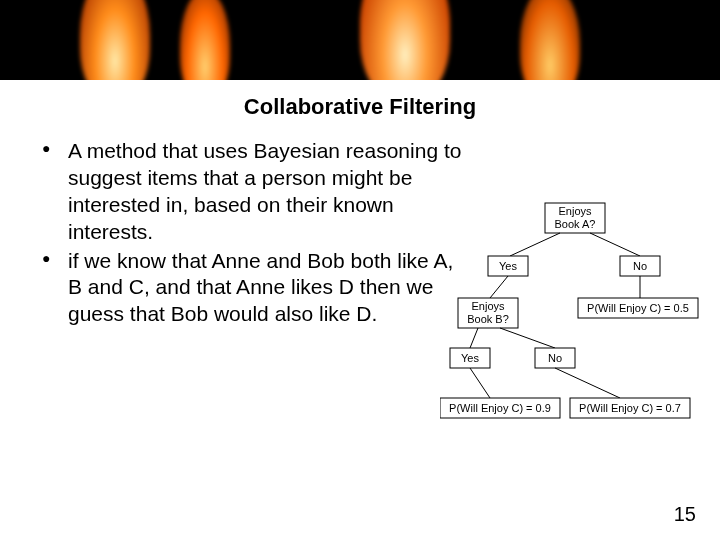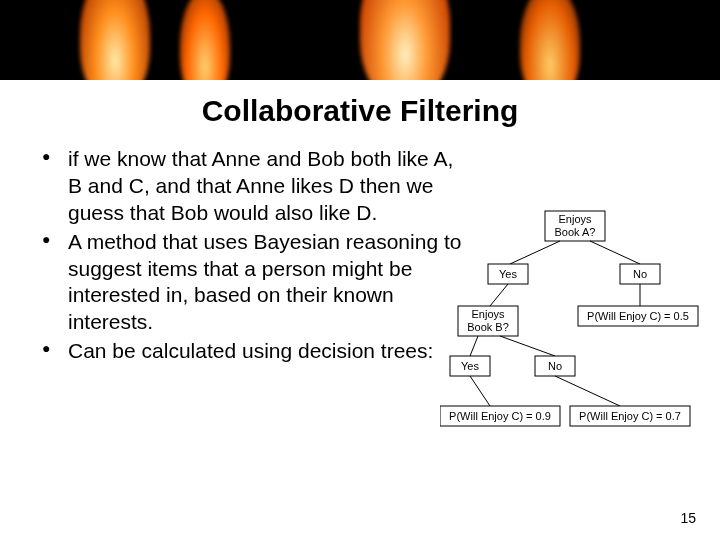--- a/index.html
+++ b/index.html
@@ -26,21 +26,21 @@
     filter: blur(2px);
   }
   .f1 { left: 80px;  width: 70px; height: 130px; background: radial-gradient(ellipse at 50% 70%, #ffe9a8 0%, #ff8c1a 40%, #b33c00 80%, #000 100%); }
   .f2 { left: 180px; width: 50px; height: 110px; background: radial-gradient(ellipse at 50% 70%, #ffd070 0%, #ff6600 50%, #7a2600 90%, #000 100%); }
   .f3 { left: 360px; width: 90px; height: 150px; background: radial-gradient(ellipse at 50% 70%, #fff0c0 0%, #ff9933 35%, #cc4400 75%, #000 100%); }
   .f4 { left: 520px; width: 60px; height: 115px; background: radial-gradient(ellipse at 50% 70%, #ffcc66 0%, #e65c00 55%, #4d1a00 95%, #000 100%); }
 
   .title {
     font-family: Arial, Helvetica, sans-serif;
     font-weight: bold;
-    font-size: 30px;
+    font-size: 22px;
     text-align: center;
     margin-top: 14px;
     margin-bottom: 18px;
   }
 
   .body-area {
     position: relative;
     padding: 0 40px 0 40px;
   }
 
@@ -74,41 +74,40 @@
   }
   .diagram svg { width: 100%; height: 100%; }
   .dbox { fill: #fff; stroke: #000; stroke-width: 1; }
   .dtext { font-family: Arial, Helvetica, sans-serif; font-size: 11px; fill: #000; }
   .dline { stroke: #000; stroke-width: 1; fill: none; }
 
   .pagenum {
     position: absolute;
     right: 24px;
     bottom: 14px;
-    font-size: 14px;
+    font-size: 20px;
   }
 </style>
 </head>
 <body>
 
 <div class="banner">
   <div class="flame f1"></div>
   <div class="flame f2"></div>
   <div class="flame f3"></div>
   <div class="flame f4"></div>
 </div>
 
 <div class="title">Collaborative Filtering</div>
 
 <div class="body-area">
 
   <ul class="bullets">
+    <li>A method that uses Bayesian reasoning to suggest items that a person might be interested in, based on their known interests.</li>
     <li>if we know that Anne and Bob both like A, B and C, and that Anne likes D then we guess that Bob would also like D.</li>
-    <li>A method that uses Bayesian reasoning to suggest items that a person might be interested in, based on their known interests.</li>
-    <li>Can be calculated using decision trees:</li>
   </ul>
 
   <div class="diagram">
     <svg viewBox="0 0 260 260">
 
       <rect class="dbox" x="105" y="5" width="60" height="30"></rect>
       <text class="dtext" x="135" y="17" text-anchor="middle">Enjoys</text>
       <text class="dtext" x="135" y="30" text-anchor="middle">Book A?</text>
 
       <line class="dline" x1="120" y1="35" x2="70" y2="58"></line>

